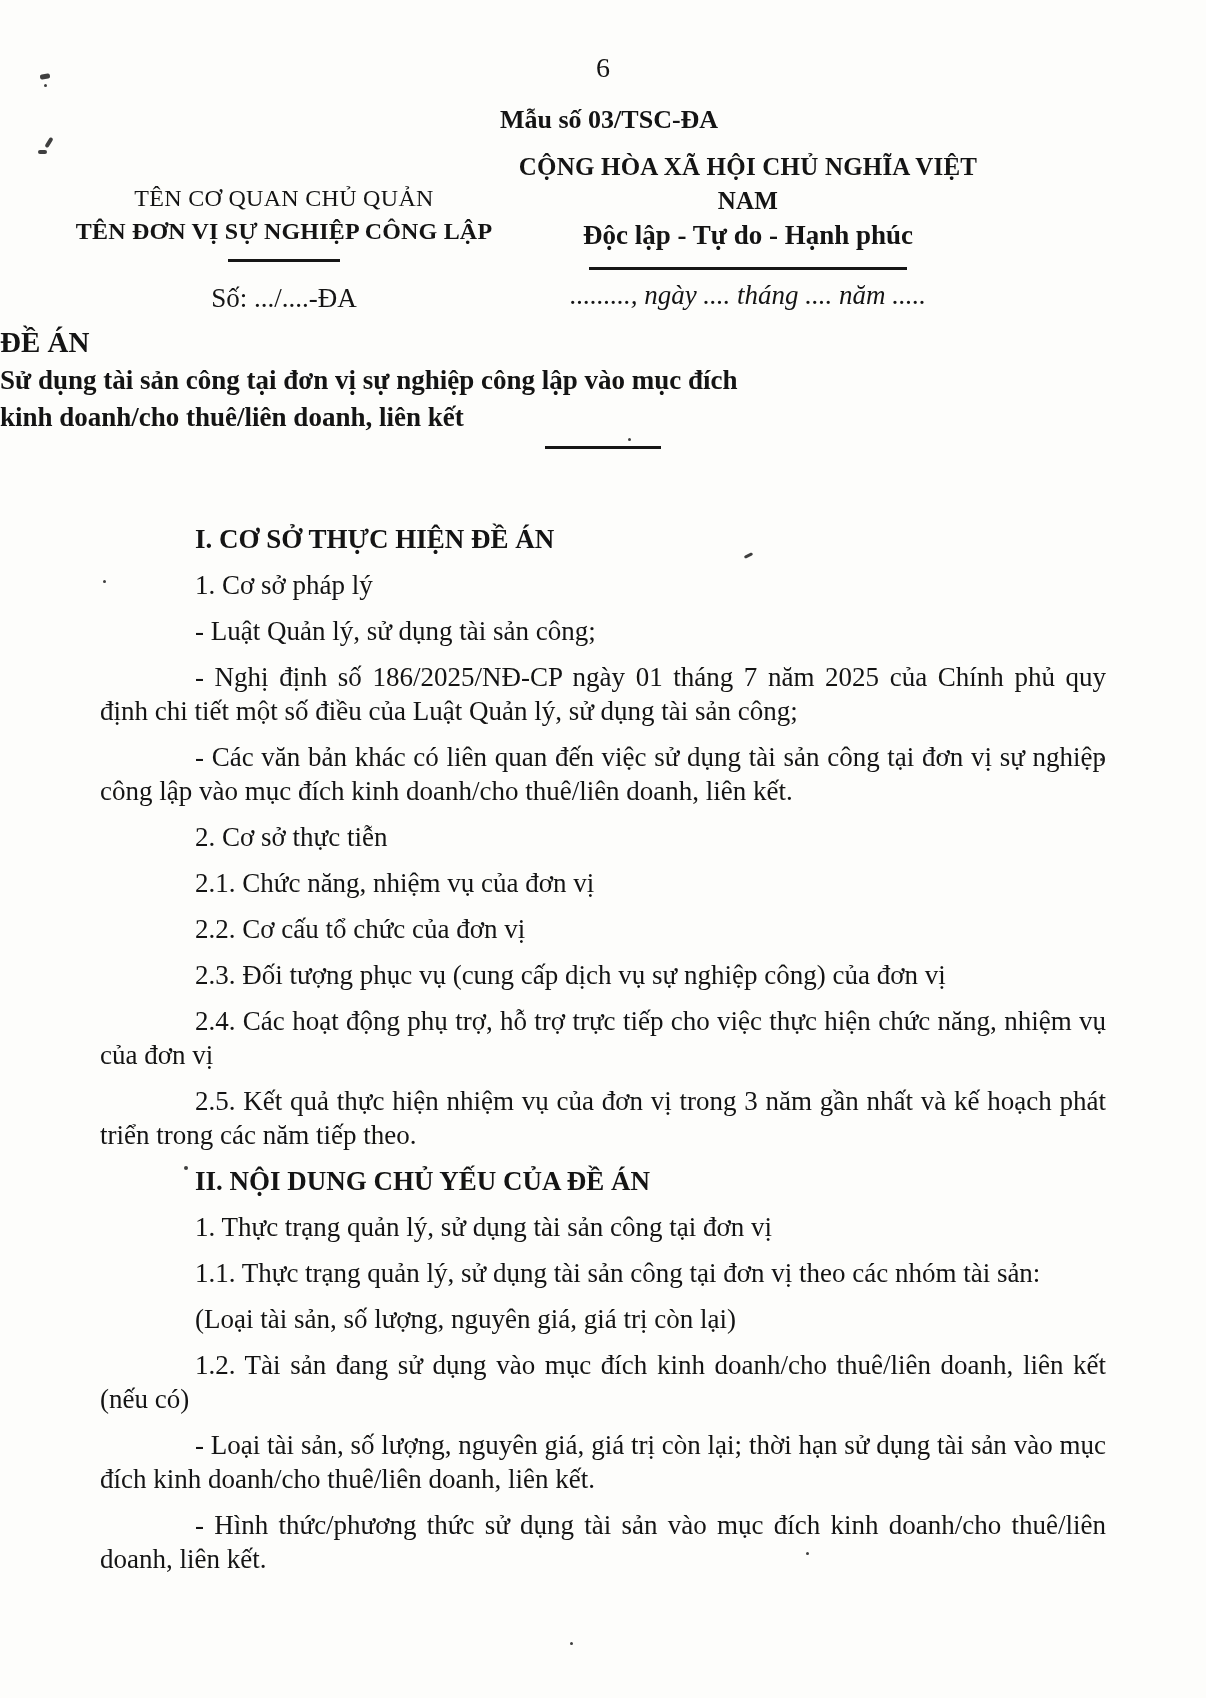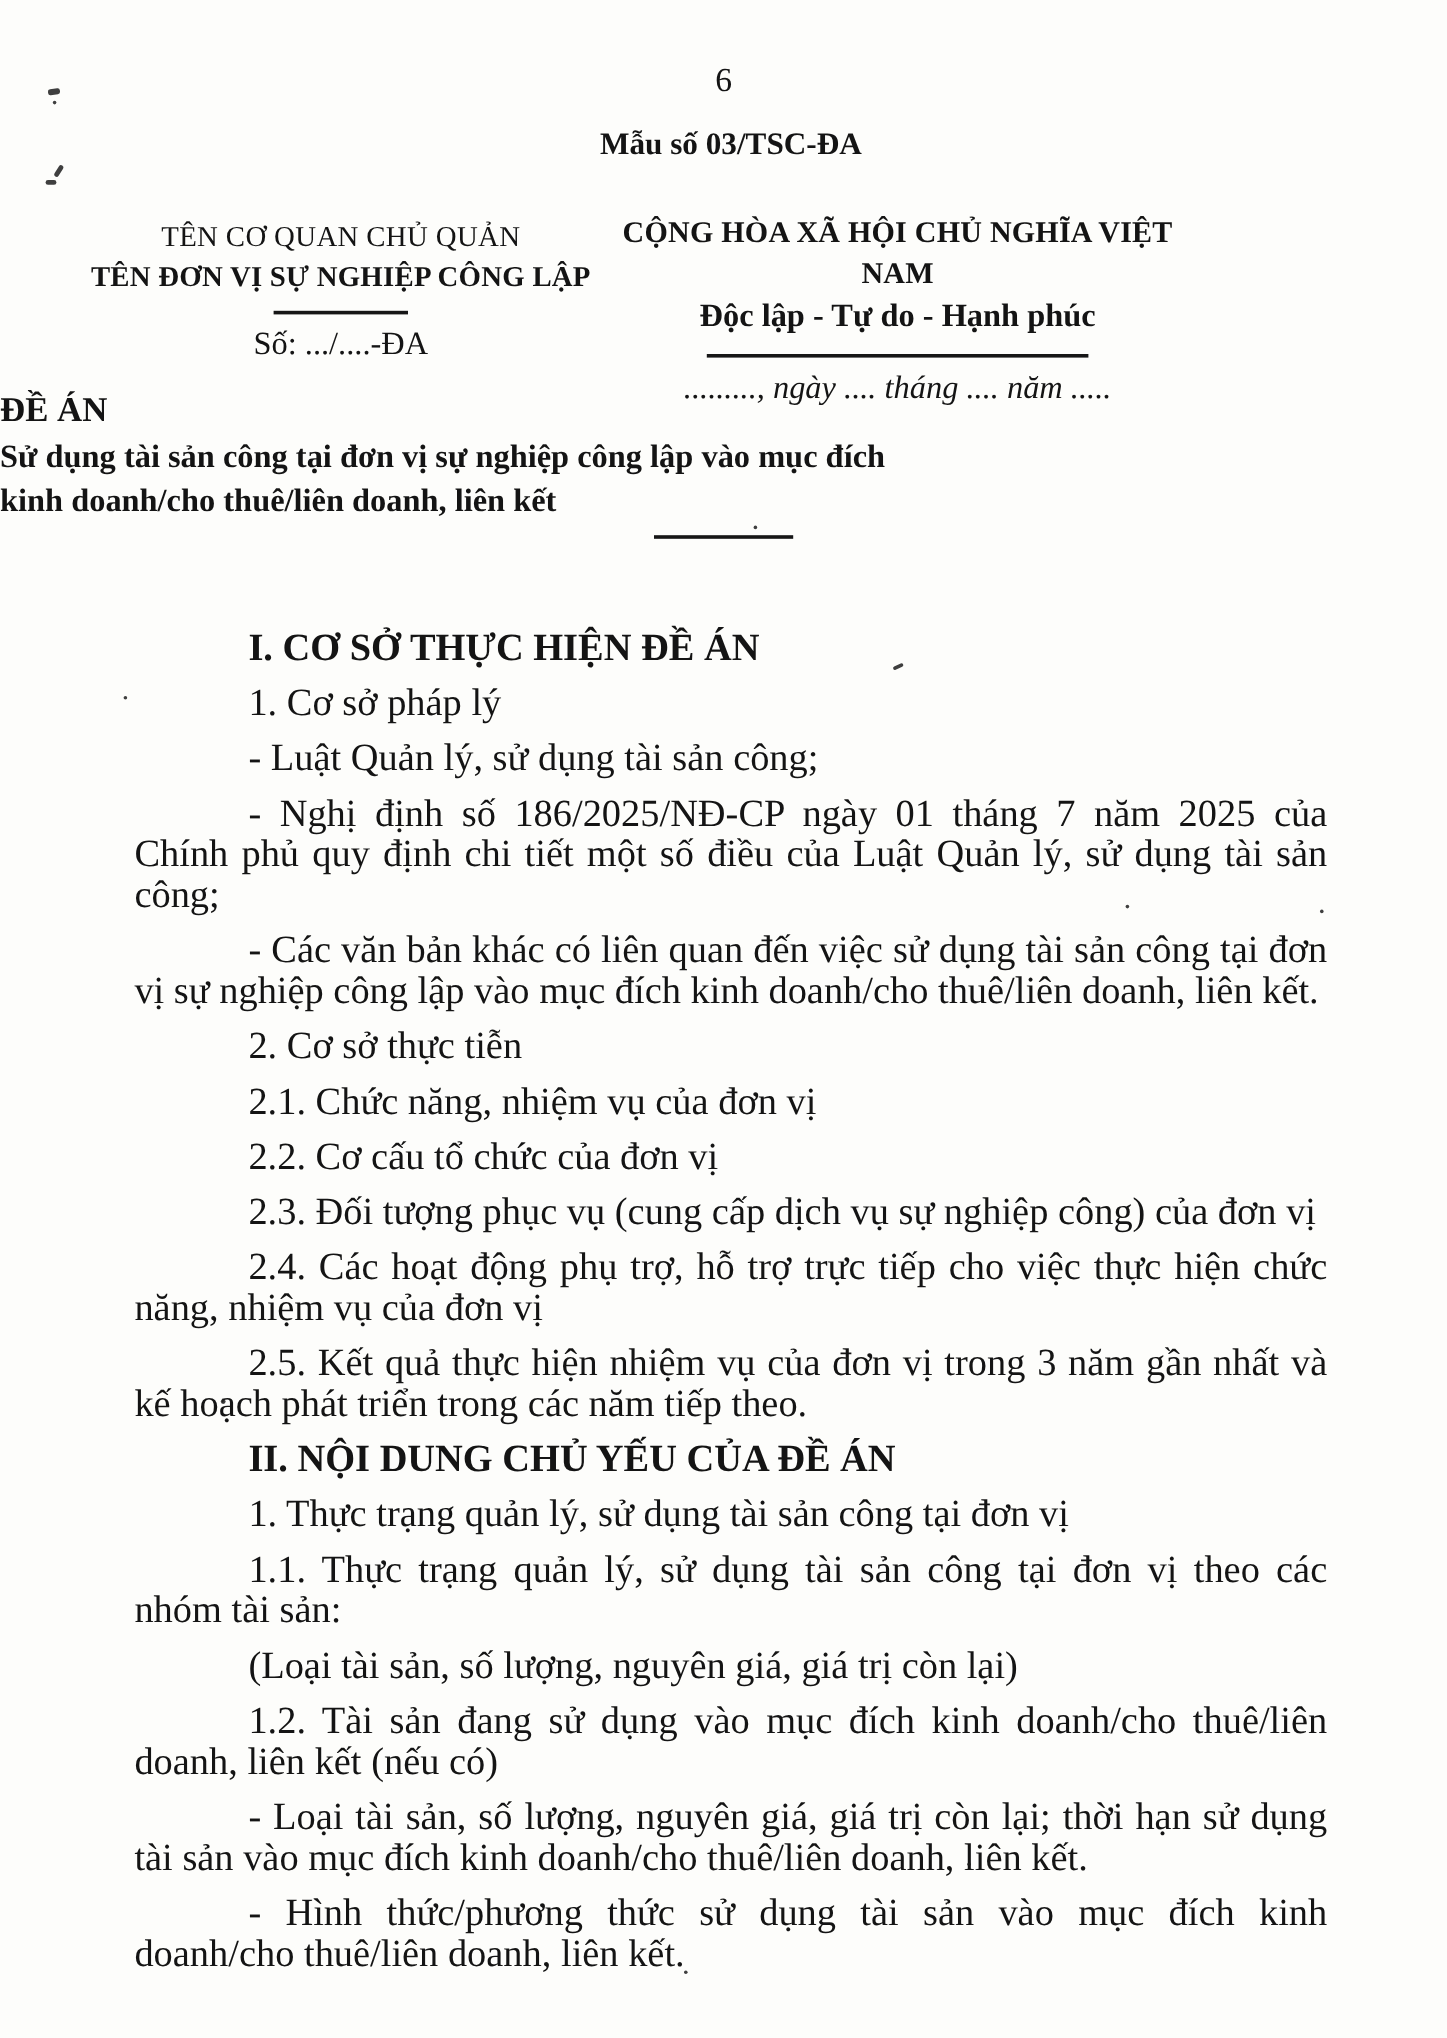--- a/index.html
+++ b/index.html
@@ -12,34 +12,34 @@
     font-family:"Liberation Serif","DejaVu Serif",serif;
     overflow:hidden;
   }
   
   .page-number{position:absolute;top:52px;left:0;width:100%;text-align:center;font-size:28px;}
   .form-number{position:absolute;top:105px;left:500px;width:492px;text-align:left;font-weight:bold;font-size:26px;}
   .hdr-left{position:absolute;top:150px;left:72px;width:424px;text-align:center;}
   .hdr-left .l1{font-size:24px;line-height:33px;letter-spacing:.3px;margin-top:32px;}
   .hdr-left .l2{font-size:24px;line-height:33px;font-weight:bold;letter-spacing:.2px;}
   .rule-s{width:112px;height:3px;background:#161616;margin:11px auto 0;}
-  .doc-no{font-size:27px;margin-top:9px;}
-  .hdr-right{position:absolute;top:150px;left:498px;width:500px;text-align:center;margin-top:28px;}
+  .doc-no{font-size:27px;margin-top:21px;}
+  .hdr-right{position:absolute;top:150px;left:498px;width:500px;text-align:center;}
   .hdr-right .l1{font-size:25px;line-height:34px;font-weight:bold;letter-spacing:.2px;}
   .hdr-right .l2{font-size:27px;line-height:34px;font-weight:bold;}
   .rule-l{width:318px;height:3px;background:#161616;margin:15px auto 0;}
   .date-line{font-size:27px;font-style:italic;margin-top:10px;}
   
   .doc-title{position:absolute;top:322px;left:0;width:100%;text-align:left;font-weight:bold;}
   .doc-title .t1{font-size:29px;line-height:40px;}
   .doc-title .t2{font-size:27px;line-height:37px;}
   .rule-t{width:116px;height:3px;background:#161616;margin:10px auto 0;}
   
   .doc-body{position:absolute;top:522px;left:100px;width:1006px;}
-  .doc-body p{margin:0 0 12px 12px;font-size:32px;line-height:34px;text-align:justify;text-indent:95px;}
+  .doc-body p{margin:0 0 12px 0;font-size:27px;line-height:34px;text-align:justify;text-indent:95px;}
   .doc-body p.hd{font-weight:bold;}
   
   .speckle{position:absolute;background:#1d1d1d;border-radius:50%;opacity:.85;}
 </style>
 </head>
 <body>
 
 <div class="page">
 
   <div class="page-number">6</div>

